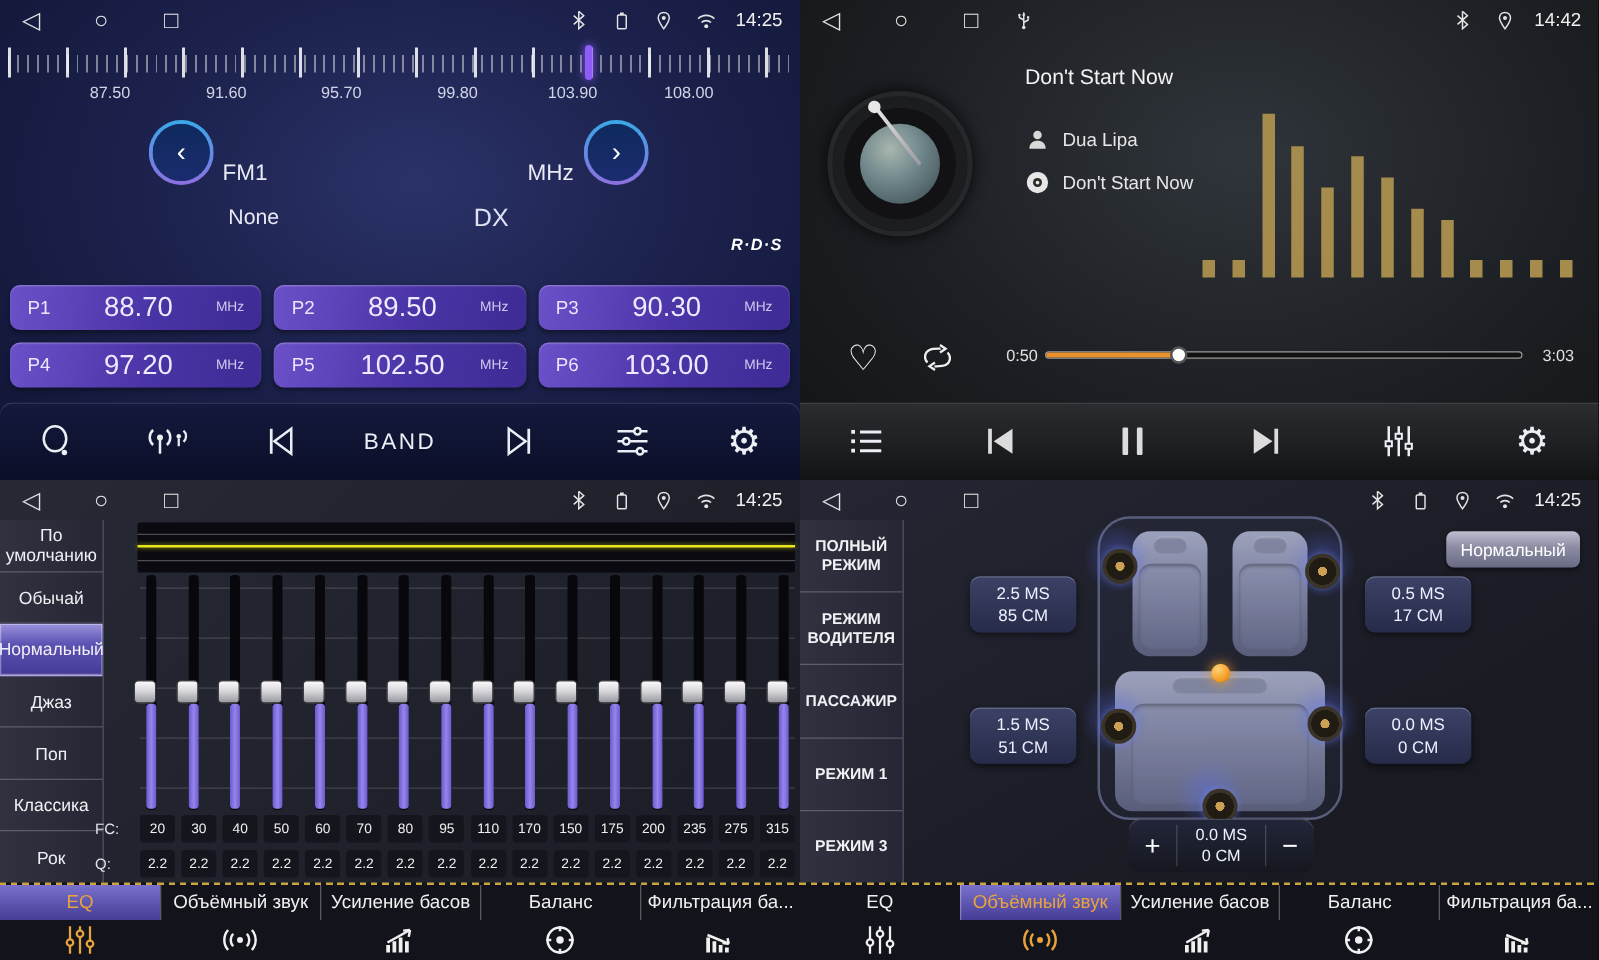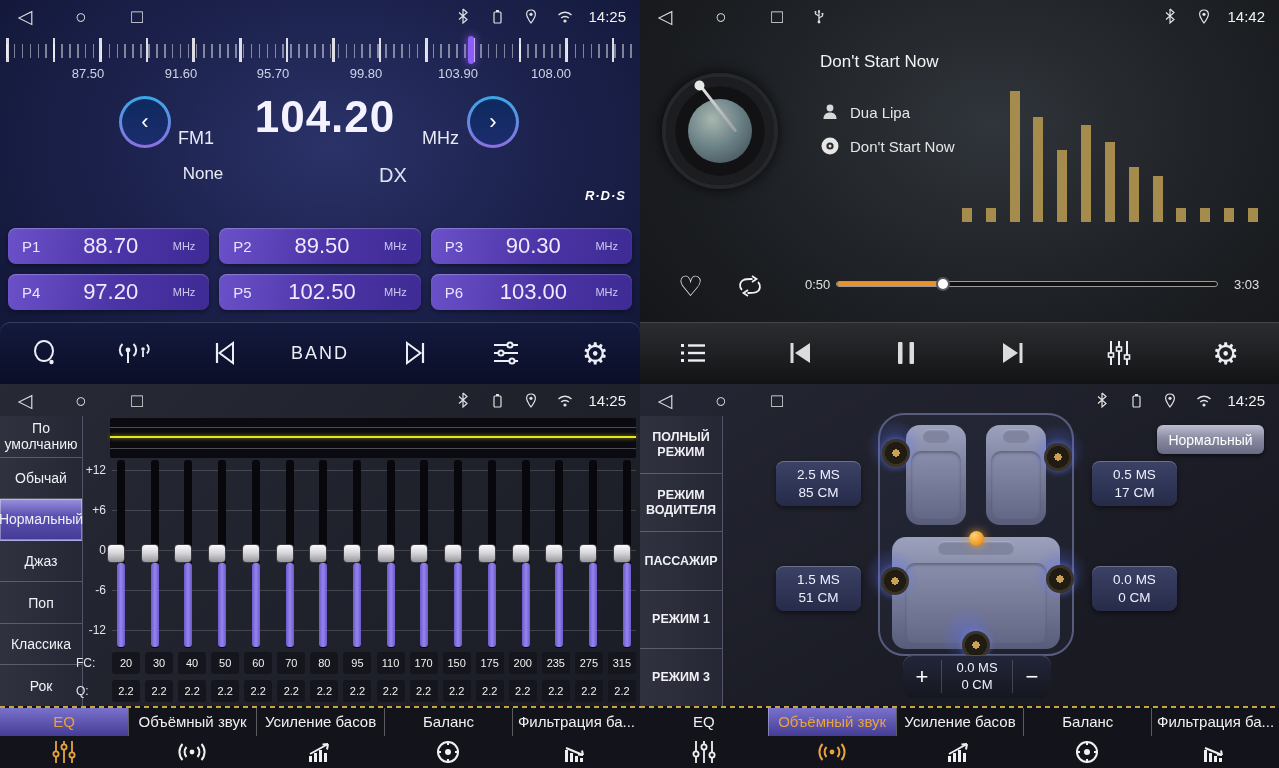--- a/index.html
+++ b/index.html
@@ -197,21 +197,20 @@
       <span style="left:181px">91.60</span>
       <span style="left:273px">95.70</span>
       <span style="left:366px">99.80</span>
       <span style="left:458px">103.90</span>
       <span style="left:551px">108.00</span>
     </div>
 
     <div class="freq-row">
       <div class="round-btn" style="left:119px; top:4px;">‹</div>
       <span class="band-label">FM1</span>
-      <div class="big-freq">104.20</div>
       <span class="mhz-label">MHz</span>
       <div class="round-btn" style="left:467px; top:4px;">›</div>
     </div>
     <div class="ps-label">None</div>
     <div class="dx-label">DX</div>
     <div class="rds">R·D·S</div>
 
     <div class="presets">
       <div class="preset">
         <span class="p-num">P1</span>
@@ -462,27 +461,20 @@
       <div class="side-item">Классика</div>
       <div class="side-item">Рок</div>
     </div>
 
     <div class="eq-graph">
       <div class="gline" style="top:9px;"></div>
       <div class="yline" style="top:18px;"></div>
       <div class="gline" style="top:30px;"></div>
     </div>
 
-    <div class="db-col">
-      <span style="top:10px;">+12</span>
-      <span style="top:50px;">+6</span>
-      <span style="top:90px;">0</span>
-      <span style="top:130px;">-6</span>
-      <span style="top:170px;">-12</span>
-    </div>
 
     <div class="eq-grid">
       <div class="hline" style="top:10px;"></div>
       <div class="hline" style="top:50px;"></div>
       <div class="hline" style="top:90px;"></div>
       <div class="hline" style="top:130px;"></div>
       <div class="hline" style="top:170px;"></div>
     </div>
 
     <div class="eq-sliders">

